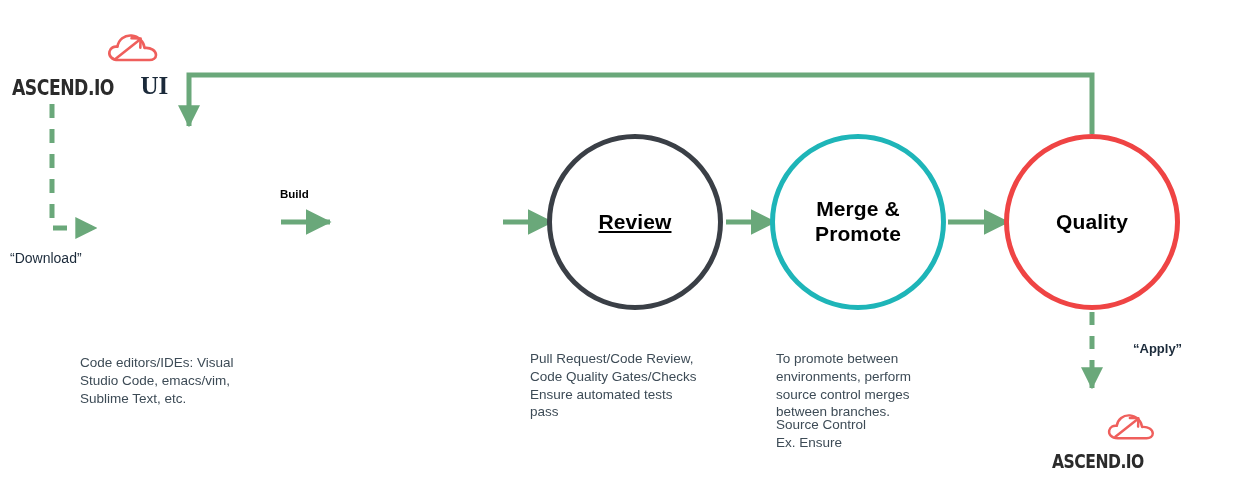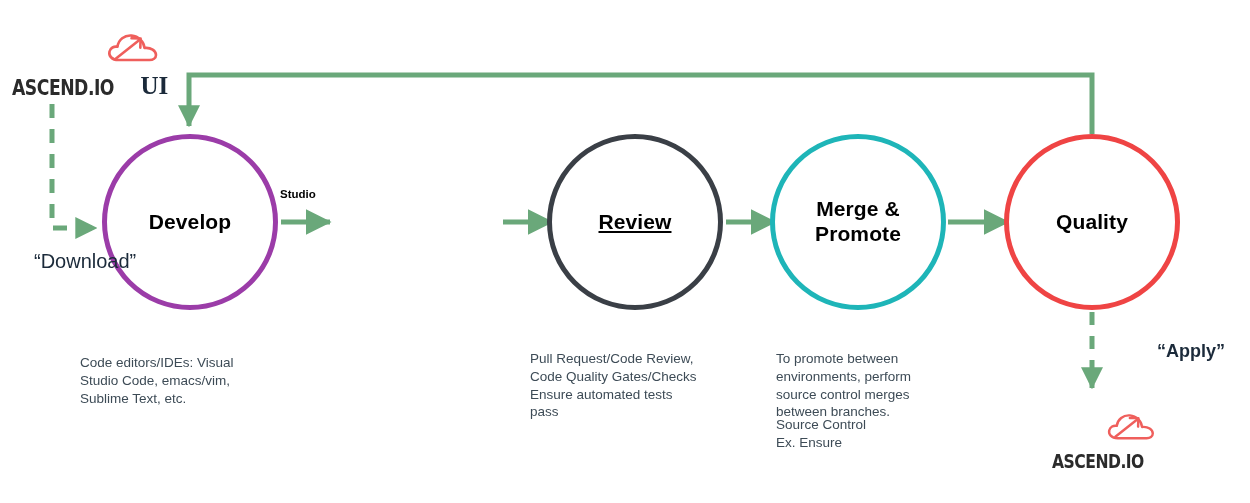--- a/index.html
+++ b/index.html
@@ -64,36 +64,34 @@
 
   
   .free-label {
     position: absolute;
     color: #1b2a3a;
     white-space: nowrap;
   }
   #label-download {
     left: 10px;
     top: 250px;
-    font-size: 20px;
-    margin-left: 24px;
+    font-size: 14px;
   }
   #label-commit {
     left: 280px;
     top: 188px;
     font-size: 11.5px;
     font-weight: bold;
     color: #000000;
   }
   #label-apply {
     left: 1133px;
     top: 341px;
-    font-size: 18px;
-    font-weight: bold;
-    margin-left: 24px;
+    font-size: 13px;
+    font-weight: bold;
   }
 
   
   .logo-block {
     position: absolute;
     text-align: right;
   }
   .logo-row {
     display: flex;
     align-items: flex-end;
@@ -161,23 +159,20 @@
 
     <g>
       <path d="M 948 222 L 1008 222" fill="none" stroke="#6aa87a" stroke-width="5" marker-end="url(#arrowGreen)"></path>
     </g>
 
     <g>
       <path d="M 1092 312 L 1092 388" fill="none" stroke="#6aa87a" stroke-width="5" stroke-dasharray="13 11" marker-end="url(#arrowGreenBig)"></path>
     </g>
   </svg>
 
-  <div class="stage" style="left:102px; top:134px; border-color:#9b3ca8;">
-    <div class="stage-label">Develop</div>
-  </div>
 
 
   <div class="stage" style="left:547px; top:134px; border-color:#3a3f46;text-decoration:underline;">
     <div class="stage-label">Review</div>
   </div>
 
   <div class="stage" style="left:770px; top:134px; border-color:#1eb5b8;">
     <div class="stage-label">Merge &amp;
 Promote</div>
   </div>
@@ -199,21 +194,21 @@
   <div class="caption" style="left:776px; top:350px; width:190px;">To promote between
 environments, perform
 source control merges
 between branches.</div>
 
   <div class="caption secondary" style="left:776px; top:416px; width:190px;">Source Control
 Ex. Ensure</div>
 
   <div class="free-label" id="label-download">“Download”</div>
 
-  <div class="free-label" id="label-commit">Studio</div>
+  <div class="free-label" id="label-commit">Build</div>
 
   <div class="free-label" id="label-apply">“Apply”</div>
 
   <div class="logo-block" id="logo-top">
     <svg width="62" height="40" viewBox="0 0 62 40">
       <path d="M12.5 32 C5.5 32 2.5 27.5 3.5 23.5 C4.4 19.9 8 18 11.5 18.8
                C12.4 11.8 18.5 7 25.5 7.6 C32.6 8.2 38 13.8 38.5 20
                C45 19.2 50 23 50 27 C50 30.3 47 32 43.5 32 Z" fill="none" stroke="#ef5f5c" stroke-width="2.6" stroke-linecap="round" stroke-linejoin="round"></path>
       <path d="M10 30.5 L34 11.5" fill="none" stroke="#ef5f5c" stroke-width="2.6" stroke-linecap="round"></path>
       <path d="M25.5 10.3 L34.6 10.5 L34.3 19.6" fill="none" stroke="#ef5f5c" stroke-width="2.6" stroke-linecap="round" stroke-linejoin="round"></path>

